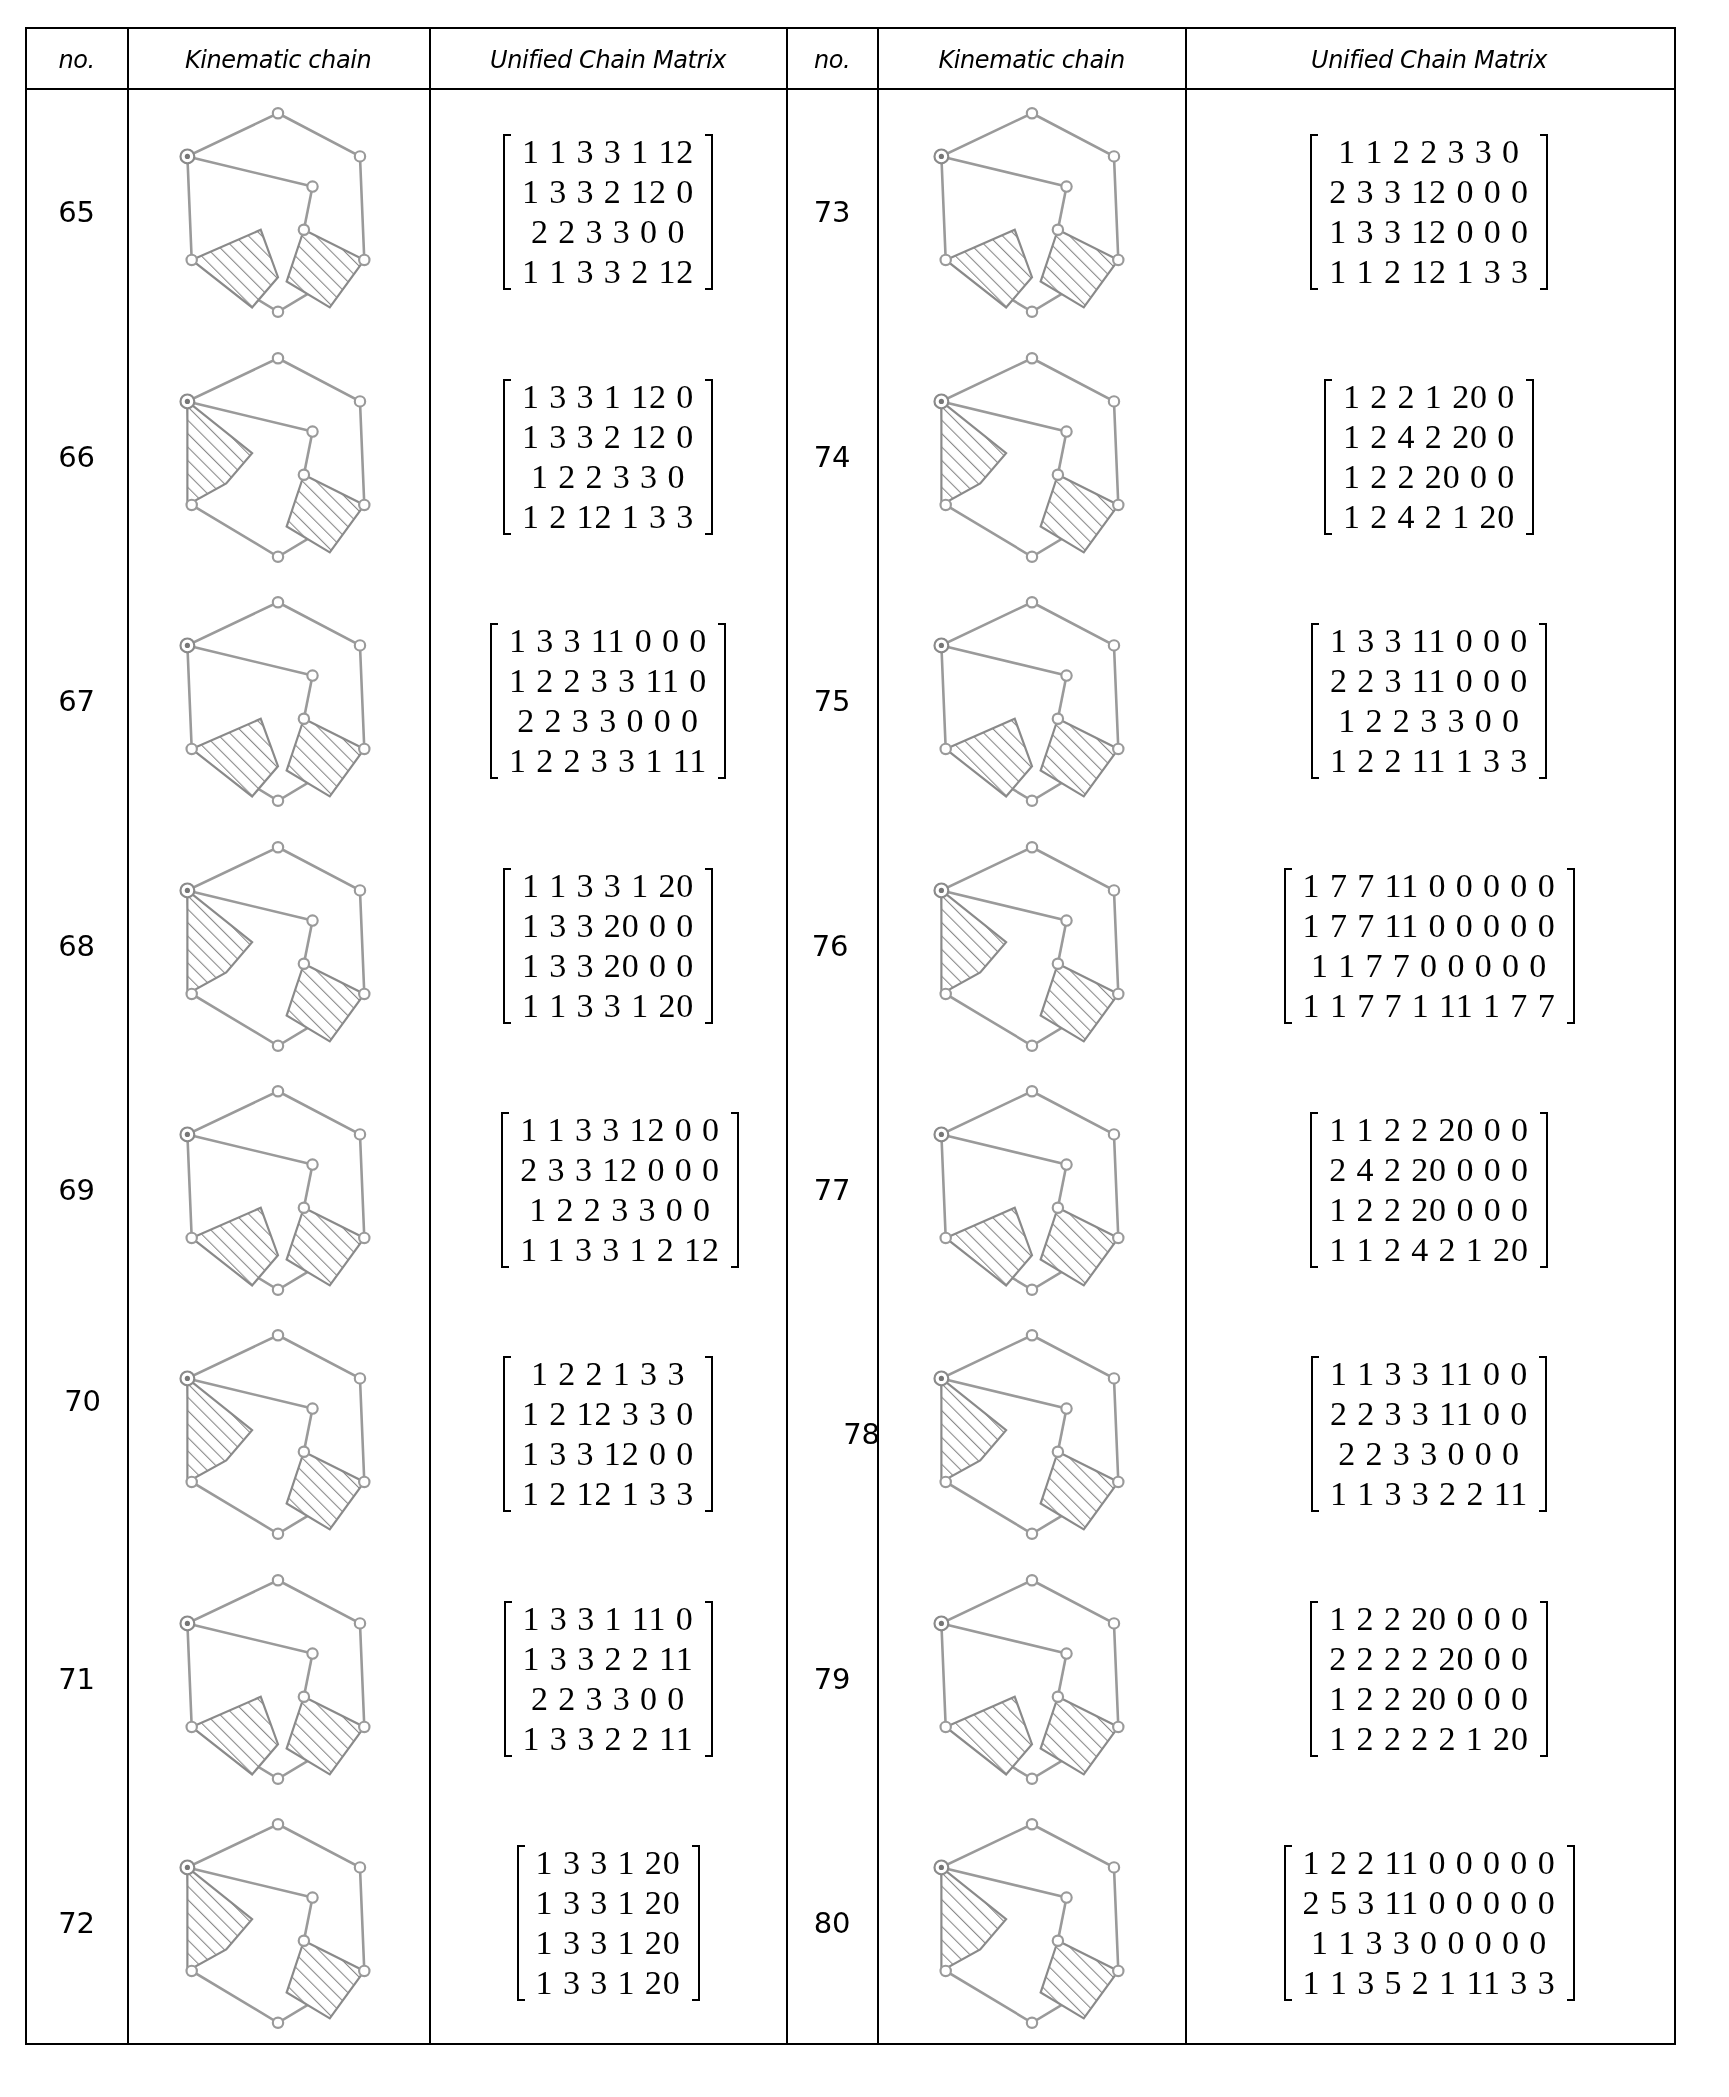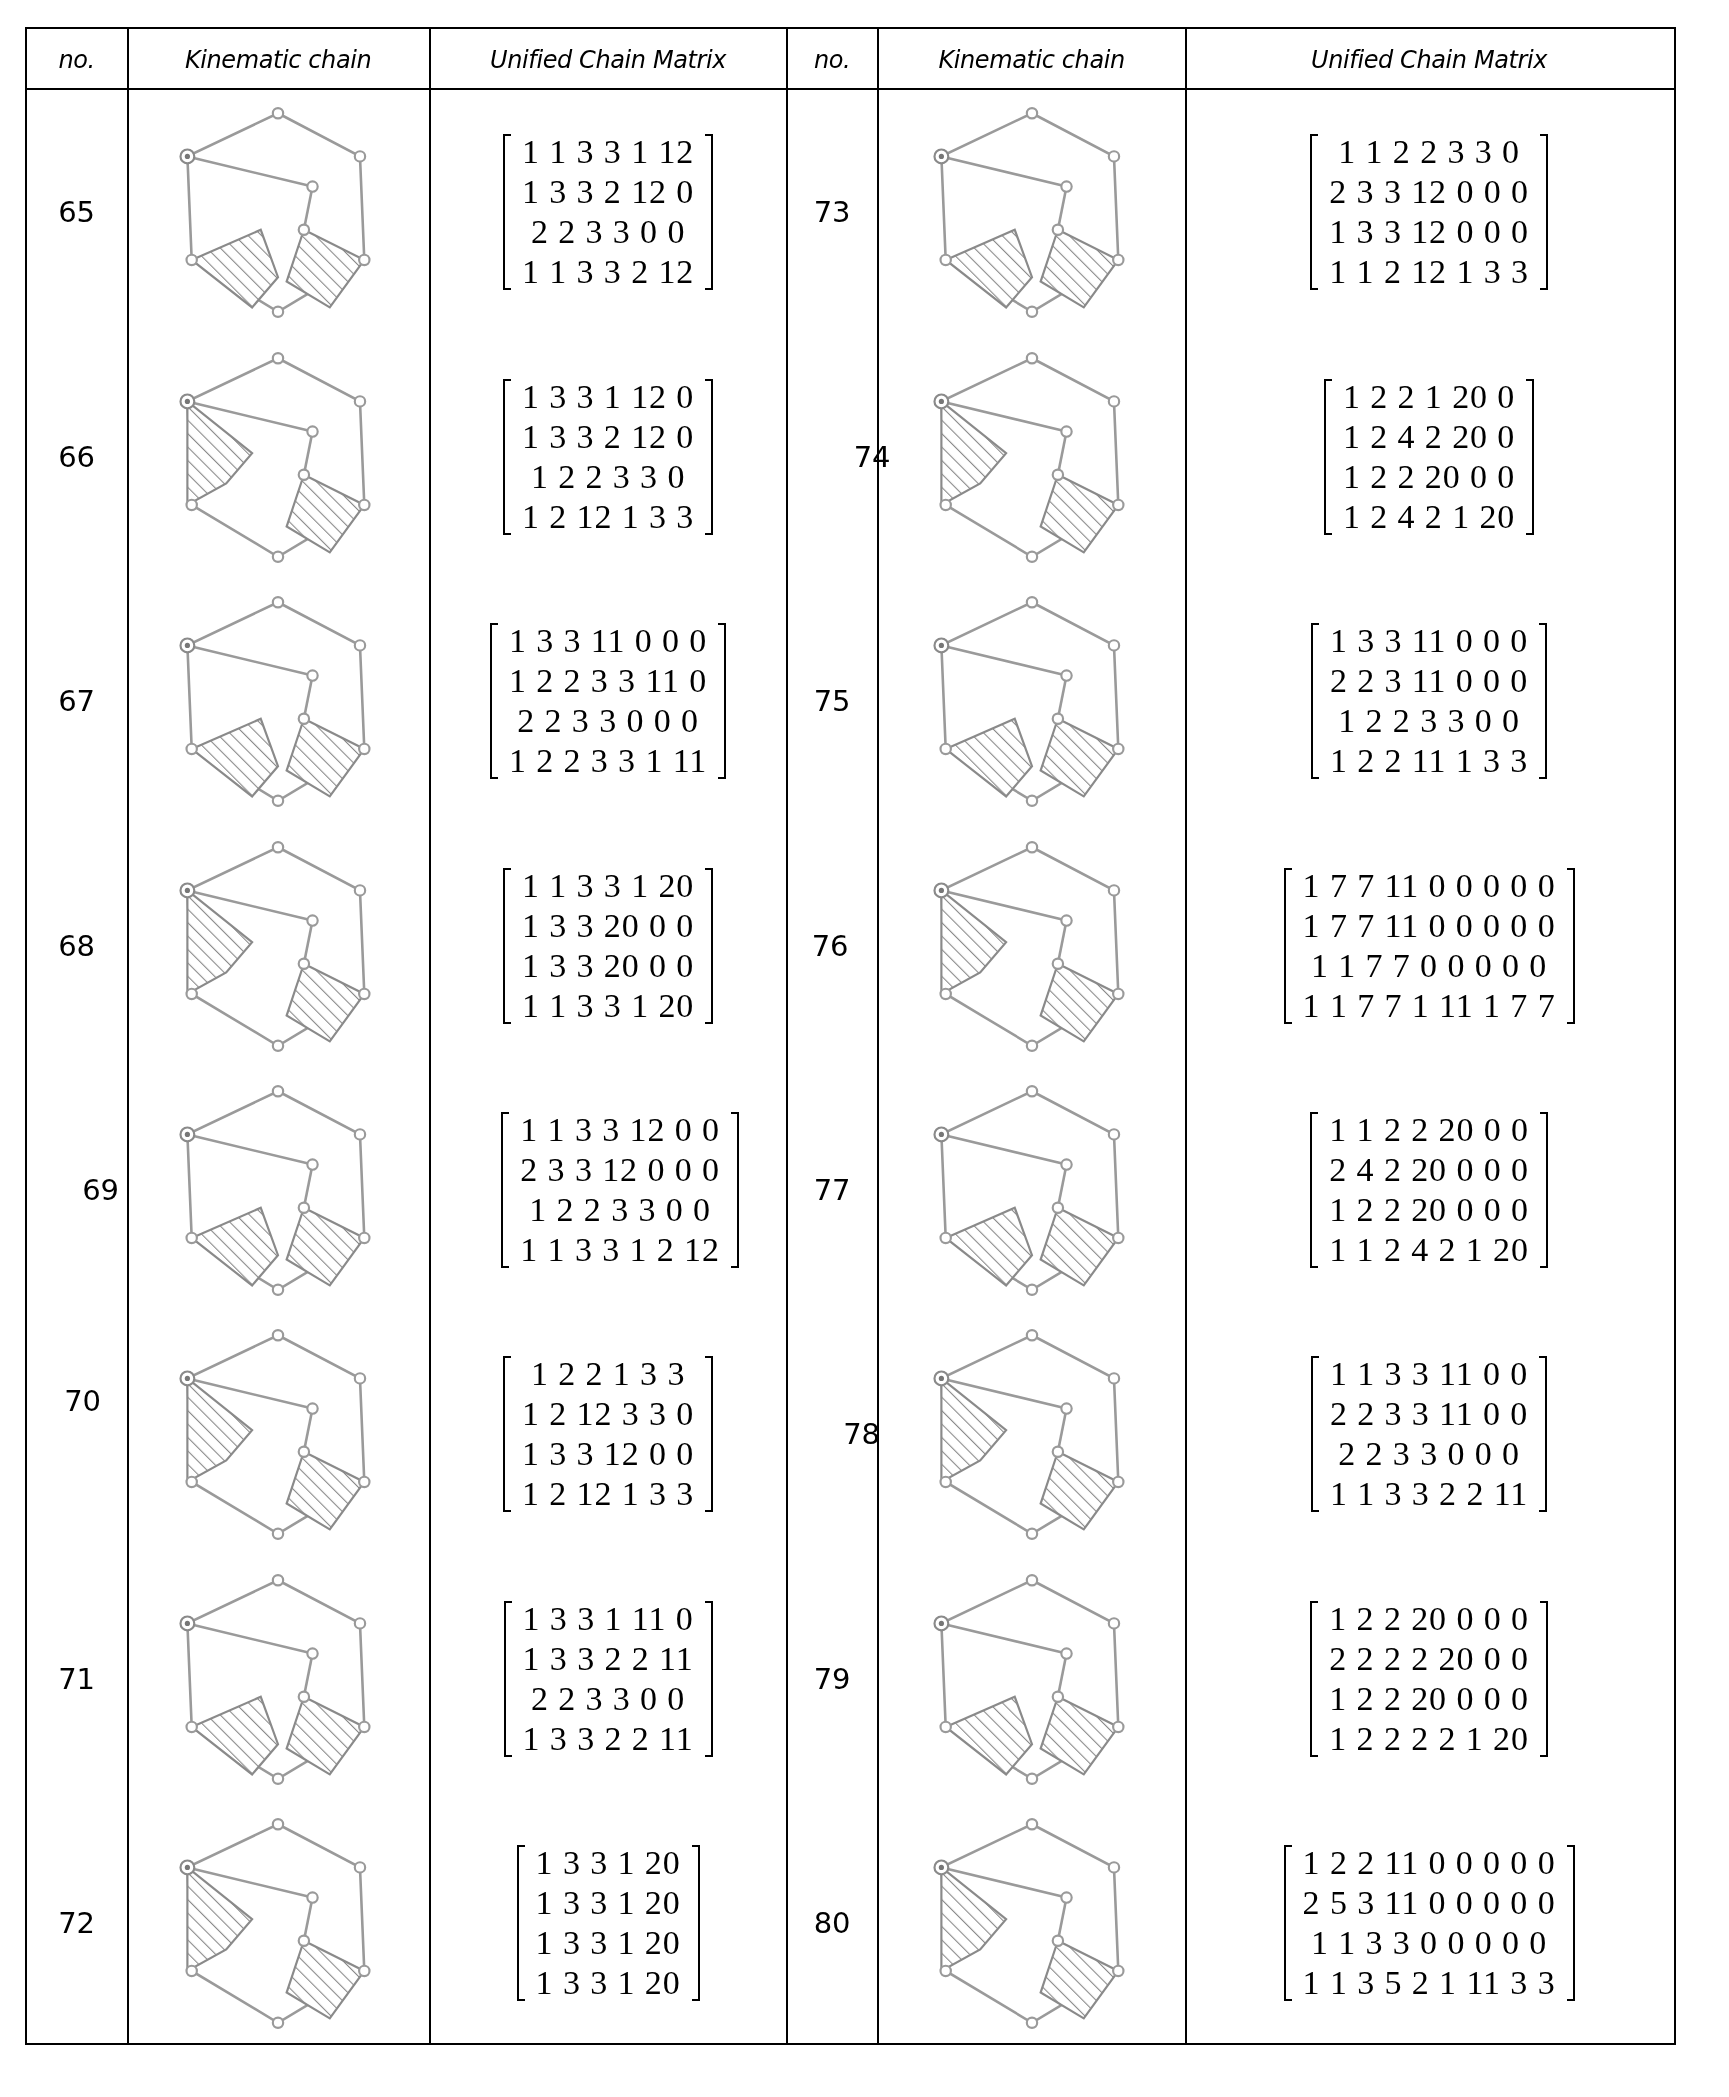--- a/index.html
+++ b/index.html
@@ -147,21 +147,21 @@
         </svg>
       </div>
       <div class="cell-mat" style="left: 404px; width: 355px; top: 795px; height: 244px;">
         <div class="matrix">
           <div class="mrow">1 1 3 3 1 20</div>
           <div class="mrow">1 3 3 20 0 0</div>
           <div class="mrow">1 3 3 20 0 0</div>
           <div class="mrow">1 1 3 3 1 20</div>
         </div>
       </div>
-      <div class="num" style="left: 0px; width: 100px; top: 1039px; height: 244px; padding-left: 24px;">69</div>
+      <div class="num" style="left: 0px; width: 100px; top: 1039px; height: 244px;">69</div>
       <div class="cell-diag" style="left: 102px; width: 299px; top: 1039px; height: 244px;">
         <svg width="242" height="233" viewBox="-280 -270 560 540">
           <polygon class="lk" points="0,-230 190,-130 200,110 0,230 -200,110 -210,-130"></polygon>
           <polygon class="tern" points="-200,110 -40,40 0,150 -60,220"></polygon>
           <polygon class="tern" points="60,40 200,110 120,220 20,160"></polygon>
           <line class="lk" x1="-210" y1="-130" x2="80" y2="-60"></line>
           <line class="lk" x1="80" y1="-60" x2="60" y2="40"></line>
           <circle class="jt" cx="0" cy="-230" r="12"></circle>
           <circle class="jt" cx="190" cy="-130" r="12"></circle>
           <circle class="jt" cx="200" cy="110" r="12"></circle>
@@ -287,21 +287,21 @@
         </svg>
       </div>
       <div class="cell-mat" style="left: 1160px; width: 485px; top: 61px; height: 244px;">
         <div class="matrix">
           <div class="mrow">1 1 2 2 3 3 0</div>
           <div class="mrow">2 3 3 12 0 0 0</div>
           <div class="mrow">1 3 3 12 0 0 0</div>
           <div class="mrow">1 1 2 12 1 3 3</div>
         </div>
       </div>
-      <div class="num" style="left: 761px; width: 89px; top: 306px; height: 244px; margin-left: 40px;">74</div>
+      <div class="num" style="left: 761px; width: 89px; top: 306px; height: 244px;">74</div>
       <div class="cell-diag" style="left: 852px; width: 306px; top: 306px; height: 244px;">
         <svg width="242" height="233" viewBox="-280 -270 560 540">
           <polygon class="lk" points="0,-230 190,-130 200,110 0,230 -200,110 -210,-130"></polygon>
           <polygon class="tern" points="-210,-130 -60,-10 -120,60 -210,110"></polygon>
           <polygon class="tern" points="60,40 200,110 120,220 20,160"></polygon>
           <line class="lk" x1="-210" y1="-130" x2="80" y2="-60"></line>
           <line class="lk" x1="80" y1="-60" x2="60" y2="40"></line>
           <circle class="jt" cx="0" cy="-230" r="12"></circle>
           <circle class="jt" cx="190" cy="-130" r="12"></circle>
           <circle class="jt" cx="200" cy="110" r="12"></circle>

